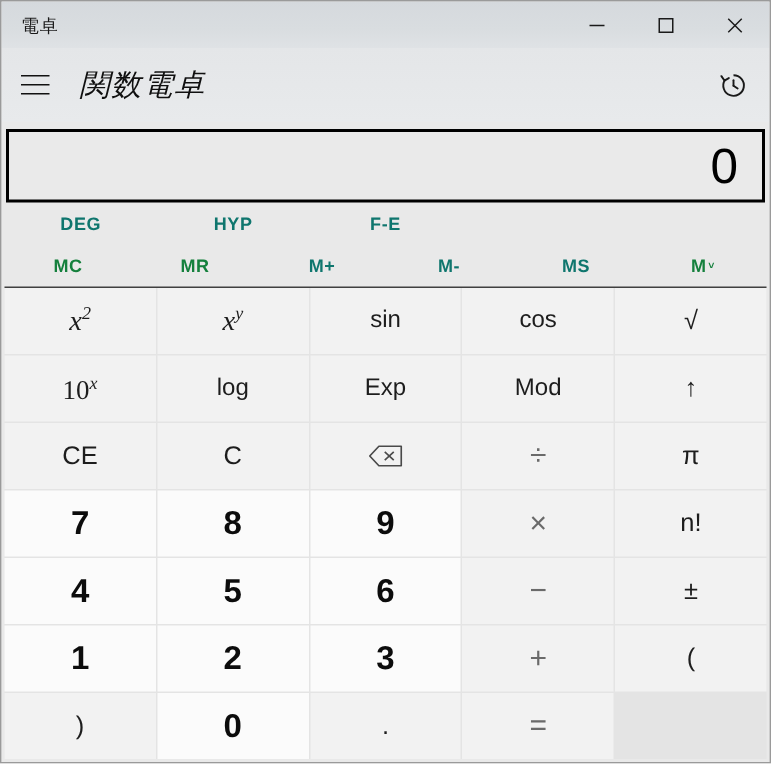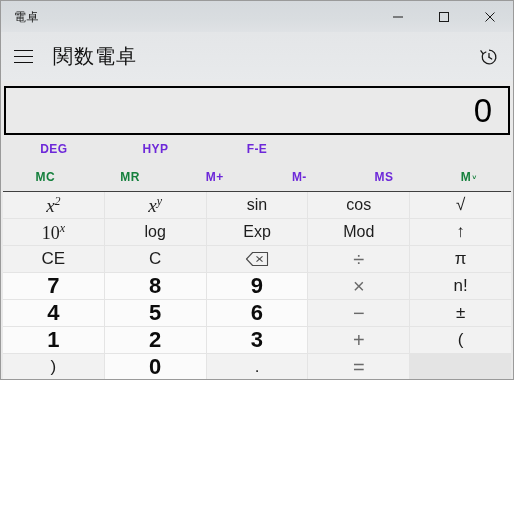--- a/index.html
+++ b/index.html
@@ -6,21 +6,21 @@
     margin: 0;
     padding: 0;
     background: #ffffff;
   }
   body {
     font-family: "Liberation Sans", sans-serif;
   }
   .window {
     position: relative;
     width: 514px;
-    height: 380px;
+    height: 509px;
     box-sizing: border-box;
     border: 1px solid #9a9a9a;
     background: #eaeaea;
     overflow: hidden;
     display: flex;
     flex-direction: column;
   }
 
   
   .titlebar {
@@ -54,20 +54,21 @@
   .cap-btn svg { display: block; }
 
   
   .appheader {
     height: 49px;
     flex: 0 0 49px;
     background: linear-gradient(to bottom, #e4e6e8 0%, #e8eaec 100%);
     display: flex;
     align-items: center;
     position: relative;
+    font-style: italic;
   }
   .hamburger {
     width: 44px;
     height: 44px;
     margin-left: 0px;
     display: flex;
     align-items: center;
     justify-content: center;
     flex-direction: column;
     gap: 5px;
@@ -129,21 +130,21 @@
   }
   .moderow { height: 28px; }
   .memrow  { height: 28px; }
   .mode-cell, .mem-cell {
     flex: 1 1 0;
     display: flex;
     align-items: center;
     justify-content: center;
     font-size: 12px;
     font-weight: bold;
-    color: #6d28d9;
+    color: #0f766e;
     letter-spacing: 0.4px;
   }
   .mode-cell.blank { color: transparent; }
   .mem-cell.disabled { color: #15803d; }
   .mem-cell .mchev {
     font-size: 7px;
     vertical-align: super;
     margin-left: 1px;
   }
 

